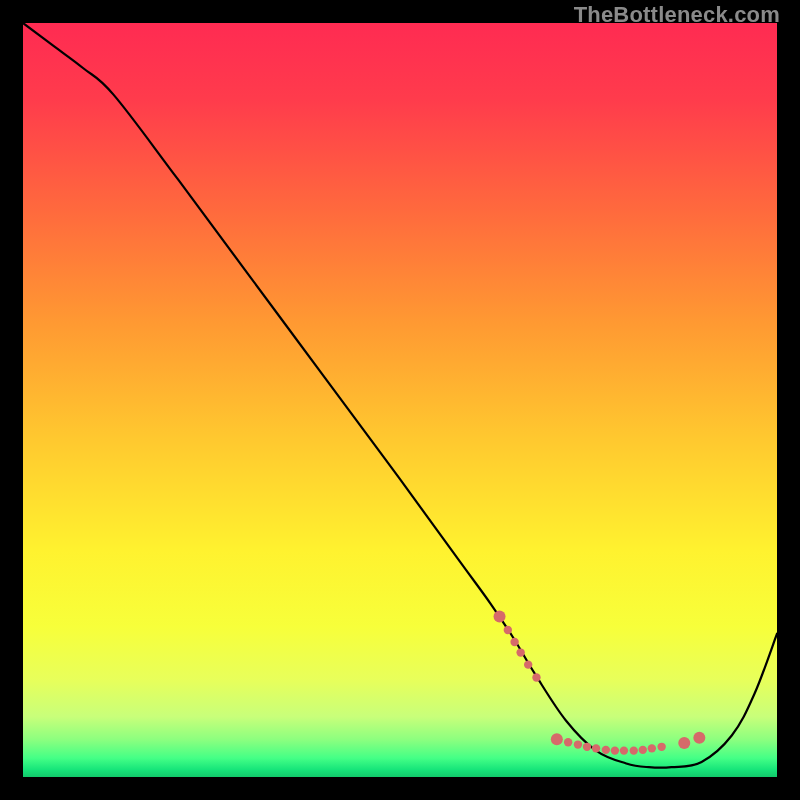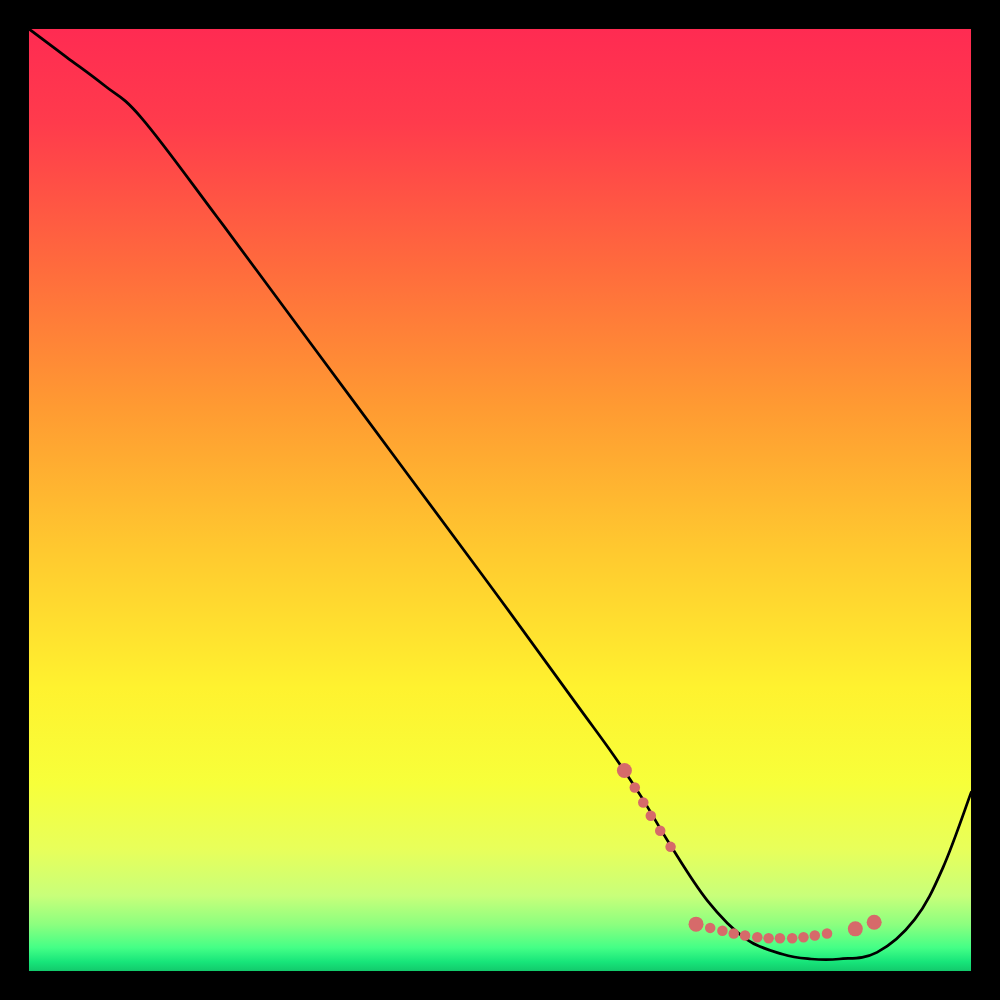--- a/index.html
+++ b/index.html
@@ -32,20 +32,21 @@
     font-weight: 600;
     color: #8a8a8a;
     letter-spacing: 0.2px;
   }
   svg { display: block; }
 </style>
 </head>
 <body>
 
 <div class="stage">
+  <div class="watermark">TheBottleneck.com</div>
 
   <div class="plot">
     <svg id="chart-svg" width="754" height="754" viewBox="0 0 754 754">
       <defs>
         <linearGradient id="bg-grad" x1="0" y1="0" x2="0" y2="1">
             <stop offset="0.00%" stop-color="#ff2b52"></stop>
             <stop offset="10.00%" stop-color="#ff3b4c"></stop>
             <stop offset="25.00%" stop-color="#ff6a3d"></stop>
             <stop offset="40.00%" stop-color="#ff9a32"></stop>
             <stop offset="55.00%" stop-color="#ffc82f"></stop>

